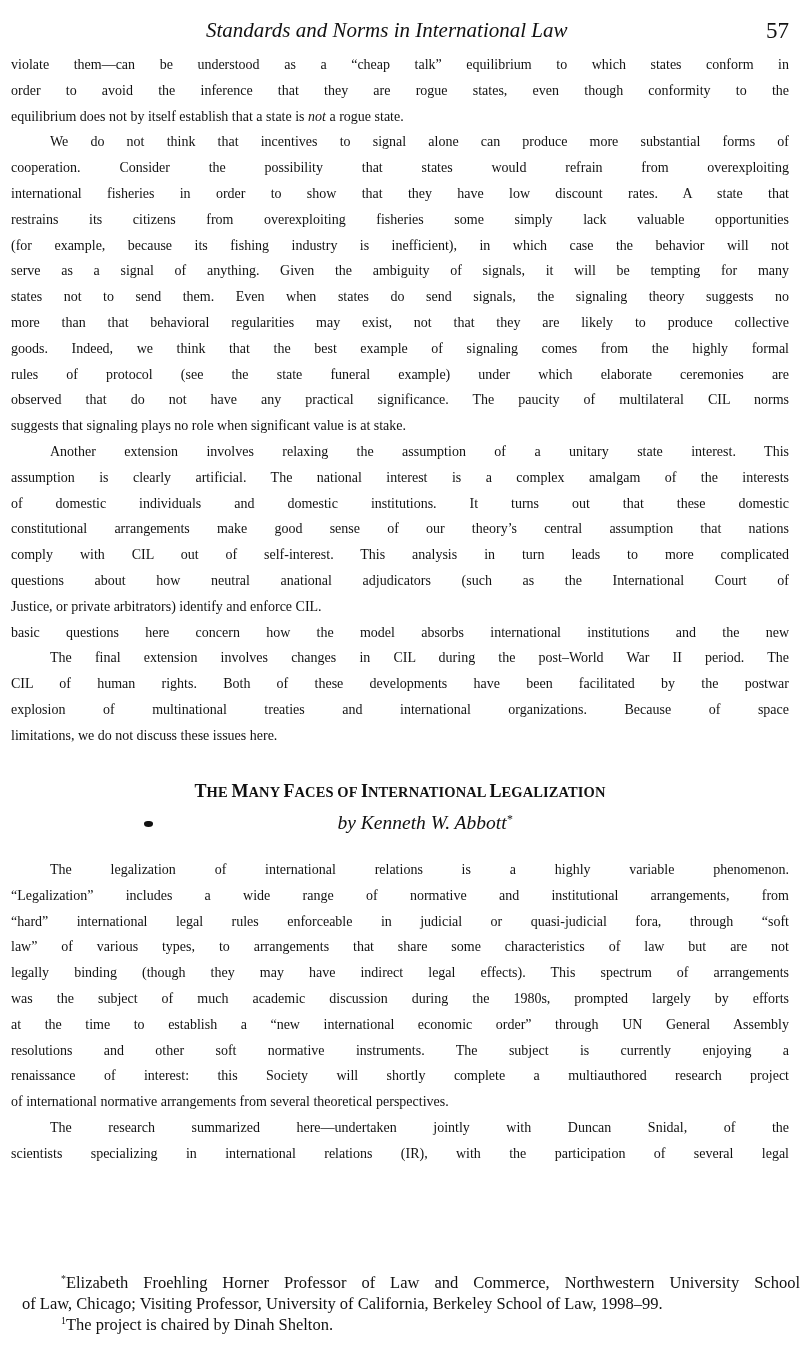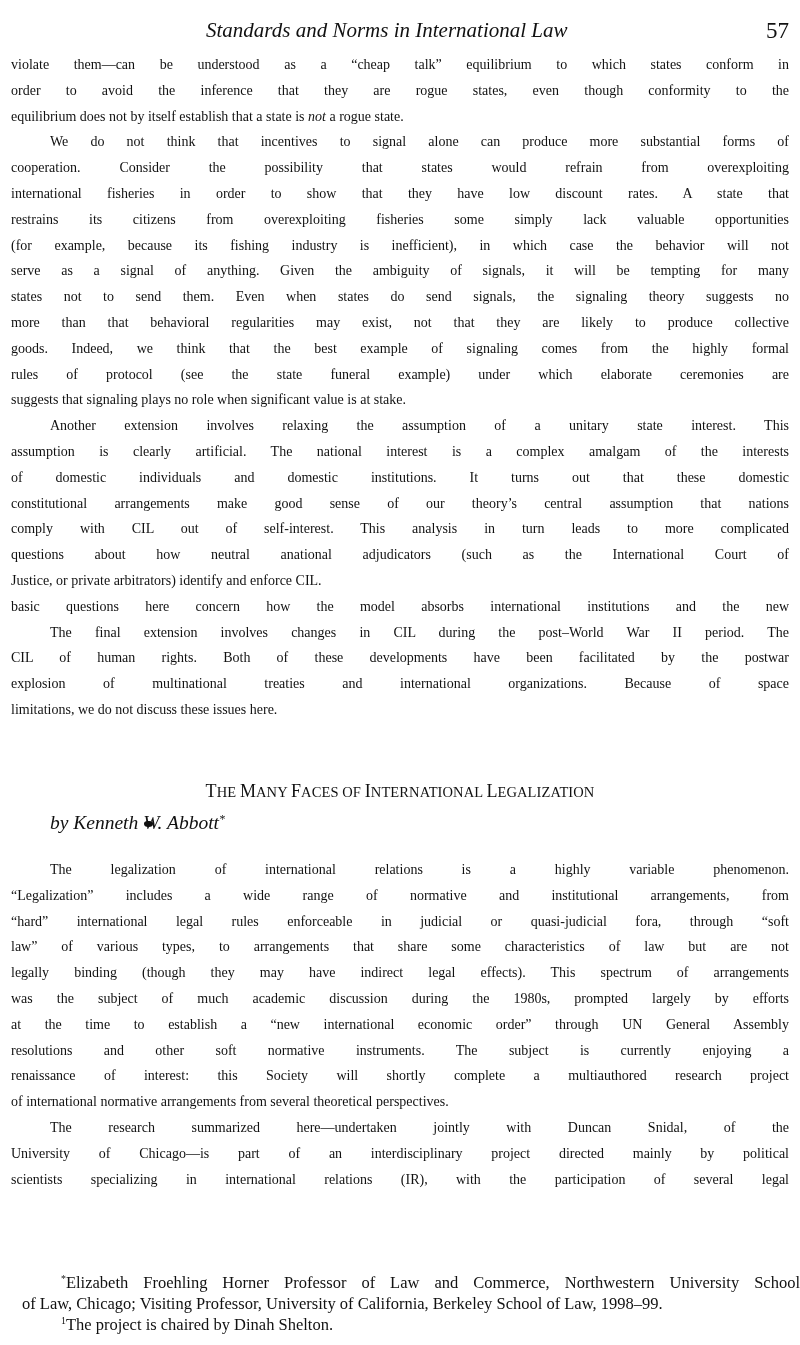--- a/index.html
+++ b/index.html
@@ -8,23 +8,23 @@
   .page { position: absolute; left: 0; top: 0; width: 800px; height: 1345px; }
   .running-head { position: absolute; top: 18px; left: 16px; width: 640px; height: 28px; }
   .running-title { position: absolute; left: 190px; top: 0; font-style: italic; font-size: 21px; white-space: nowrap; }
   .page-number { position: absolute; left: 750px; top: 0; font-size: 23px; }
   .body { position: absolute; left: 11px; top: 52px; width: 778px; }
   .line { display: block; height: 25.8px; line-height: 25.8px; font-size: 14px; white-space: nowrap;
           text-align: justify; text-align-last: justify; overflow: hidden; }
   .line.last { text-align-last: left; }
   .line.indent { padding-left: 39px; }
   .section-heading { position: absolute; left: 0; width: 800px; top: 781px; text-align: center;
-          font-size: 18px; font-weight: normal; letter-spacing: 0.1px; }
+          font-size: 18px; font-weight: bold; letter-spacing: 0.1px; }
   .section-heading .sc { font-size: 14.5px; }
-  .byline { position: absolute; left: 0; width: 800px; top: 812px; text-align: left; font-style: italic; font-size: 19.5px; padding-left: 50px; box-sizing: border-box; }
+  .byline { position: absolute; left: 0; width: 800px; top: 812px; text-align: center; font-style: italic; font-size: 19.5px; padding-left: 50px; box-sizing: border-box; }
   .bullet-mark { position: absolute; left: 144px; top: 821px; width: 9px; height: 6px; background: #111; border-radius: 50% 50% 60% 60%; }
   .body2 { position: absolute; left: 11px; top: 857px; width: 778px; }
   .footnotes { position: absolute; left: 22px; top: 1272px; width: 778px; }
   .fn-line { display: block; height: 21px; line-height: 21px; font-size: 16.5px; white-space: nowrap; }
   .fn-line.indent { padding-left: 39px; }
   .fn-line.justify { text-align: justify; text-align-last: justify; }
   sup { font-size: 60%; vertical-align: top; line-height: 1; position: relative; top: 2px; }
   em { font-style: italic; }
 </style>
 </head>
@@ -49,20 +49,21 @@
       <span class="line indent">We do not think that incentives to signal alone can produce more substantial forms of</span>
       <span class="line">cooperation. Consider the possibility that states would refrain from overexploiting</span>
       <span class="line">international fisheries in order to show that they have low discount rates. A state that</span>
       <span class="line">restrains its citizens from overexploiting fisheries some simply lack valuable opportunities</span>
       <span class="line">(for example, because its fishing industry is inefficient), in which case the behavior will not</span>
       <span class="line">serve as a signal of anything. Given the ambiguity of signals, it will be tempting for many</span>
       <span class="line">states not to send them. Even when states do send signals, the signaling theory suggests no</span>
       <span class="line">more than that behavioral regularities may exist, not that they are likely to produce collective</span>
       <span class="line">goods. Indeed, we think that the best example of signaling comes from the highly formal</span>
       <span class="line">rules of protocol (see the state funeral example) under which elaborate ceremonies are</span>
+      <span class="line">observed that do not have any practical significance. The paucity of multilateral CIL norms</span>
       <span class="line last">suggests that signaling plays no role when significant value is at stake.</span>
     </div>
 
     <div>
       <span class="line indent">Another extension involves relaxing the assumption of a unitary state interest. This</span>
       <span class="line">assumption is clearly artificial. The national interest is a complex amalgam of the interests</span>
       <span class="line">of domestic individuals and domestic institutions. It turns out that these domestic</span>
       <span class="line">constitutional arrangements make good sense of our theory’s central assumption that nations</span>
       <span class="line">comply with CIL out of self-interest. This analysis in turn leads to more complicated</span>
       <span class="line">questions about how neutral anational adjudicators (such as the International Court of</span>
@@ -95,21 +96,20 @@
       <span class="line">law” of various types, to arrangements that share some characteristics of law but are not</span>
       <span class="line">legally binding (though they may have indirect legal effects). This spectrum of arrangements</span>
       <span class="line">was the subject of much academic discussion during the 1980s, prompted largely by efforts</span>
       <span class="line">at the time to establish a “new international economic order” through UN General Assembly</span>
       <span class="line">resolutions and other soft normative instruments. The subject is currently enjoying a</span>
       <span class="line">renaissance of interest: this Society will shortly complete a multiauthored research project</span>
       <span class="line last">of international normative arrangements from several theoretical perspectives.</span>
     </div>
     <div>
       <span class="line indent">The research summarized here—undertaken jointly with Duncan Snidal, of the</span>
-      <span class="line">University of Chicago—is part of an interdisciplinary project directed mainly by political</span>
       <span class="line">scientists specializing in international relations (IR), with the participation of several legal</span>
     </div>
   </div>
 
   <div class="footnotes">
     <div>
       <span class="fn-line indent justify"><sup>*</sup><span>Elizabeth Froehling Horner Professor of Law and Commerce, Northwestern University School</span></span>
       <span class="fn-line">of Law, Chicago; Visiting Professor, University of California, Berkeley School of Law, 1998–99.</span>
     </div>
     <div>

